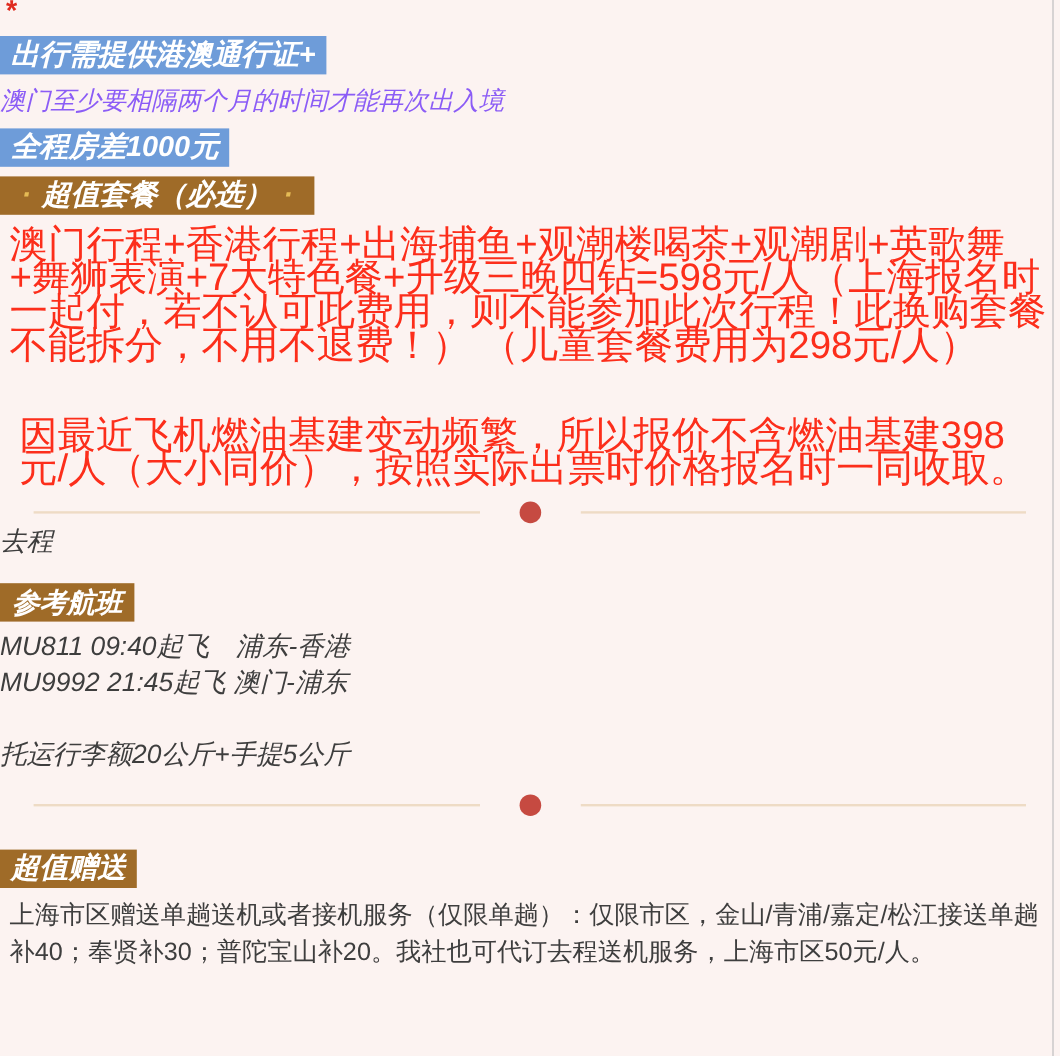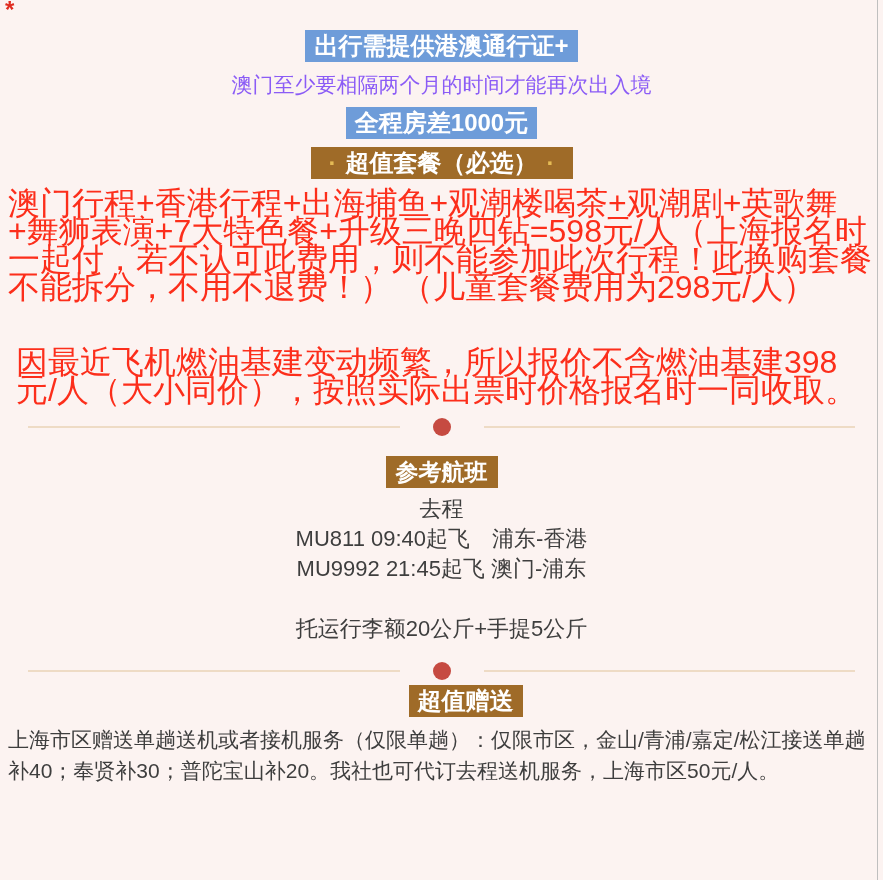--- a/index.html
+++ b/index.html
@@ -3,21 +3,21 @@
 <meta charset="utf-8">
 <style>
   html, body { margin: 0; padding: 0; }
   body {
     width: 883px; height: 880px;
     background: #fcf3f1;
     overflow: hidden;
     position: relative;
     font-family: "Liberation Sans", "DejaVu Sans", sans-serif;
   }
-  .center { text-align: center; }
+  .center { text-align: left; font-style: italic; }
 
   .top-mark {
     position: absolute; left: 5px; top: -2px;
     color: #e02b1f; font-size: 24px; font-weight: bold;
     line-height: 24px;
   }
   .right-edge {
     position: absolute; right: 5px; top: 0;
     width: 1px; height: 880px; background: #bfbfbf;
   }
@@ -61,21 +61,21 @@
   .sep2 { margin-top: 18px; }
 
   .section-header { margin-top: 20px; margin-bottom: 6px; }
   .section-header .hl { font-size: 23px; padding: 3px 10px; }
 
   .gray-line {
     color: #3e3e3e; font-size: 22px; line-height: 30px;
   }
   .baggage { margin-top: 30px; }
 
-  .gifts-header { margin-top: 5px; margin-bottom: 7px; padding-left: 48px; }
+  .gifts-header { margin-top: 28px; margin-bottom: 7px; }
   .gifts-desc {
     color: #3e3e3e; font-size: 21px; line-height: 31px;
     text-align: left; padding: 0 8px;
   }
 </style>
 </head>
 <body>
 
 <div class="top-mark">*</div>
 <div class="right-edge"></div>
@@ -97,24 +97,24 @@
 
 <div class="red-body desc2">因最近飞机燃油基建变动频繁，所以报价不含燃油基建398元/人（大小同价），按照实际出票时价格报名时一同收取。</div>
 
 <div class="separator sep1">
   <div class="line"></div>
   <div class="dot"></div>
   <div class="line"></div>
 </div>
 
 <div>
+  <div class="center gray-line">去程</div>
   <div class="center section-header">
     <span class="hl hl-brown">参考航班</span>
   </div>
-  <div class="center gray-line">去程</div>
   <div class="center gray-line">MU811  09:40起飞　浦东-香港</div>
   <div class="center gray-line">MU9992  21:45起飞  澳门-浦东</div>
   <div class="center gray-line baggage">托运行李额20公斤+手提5公斤</div>
 </div>
 
 <div class="separator sep2">
   <div class="line"></div>
   <div class="dot"></div>
   <div class="line"></div>
 </div>

